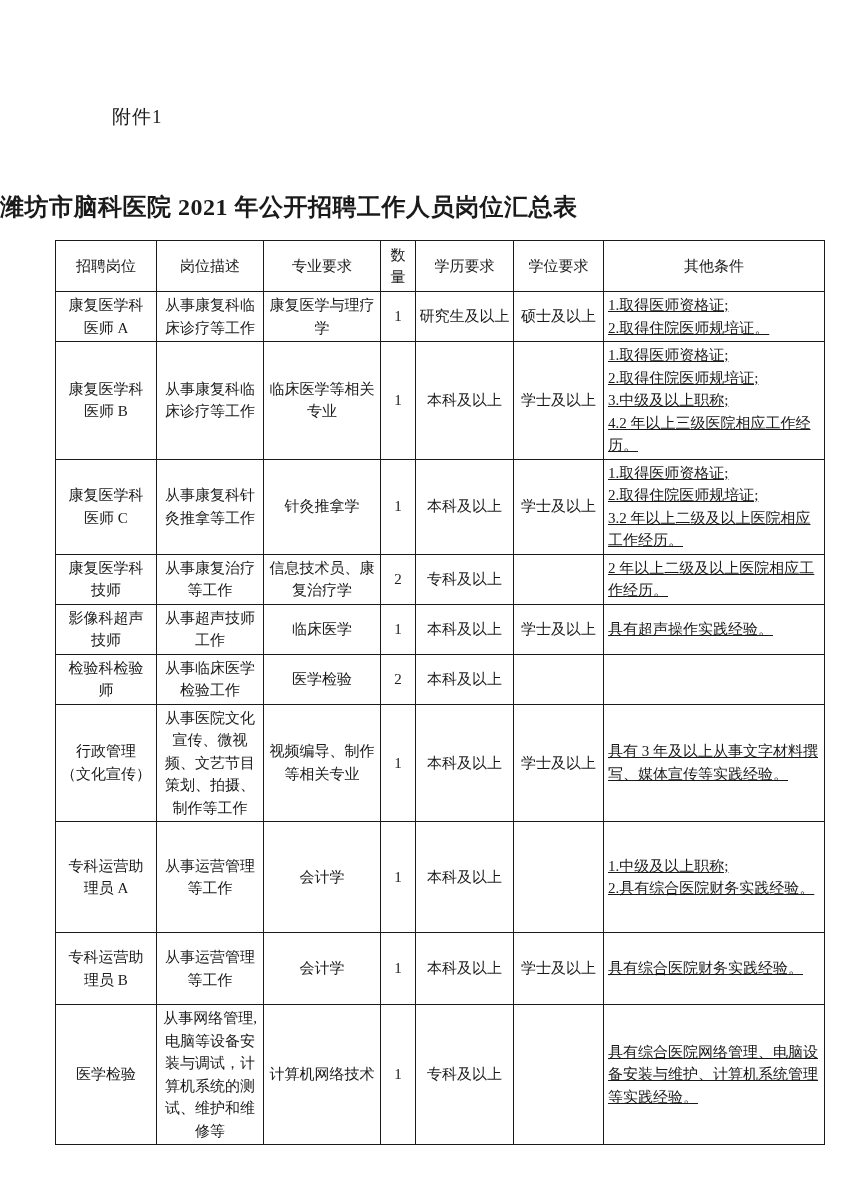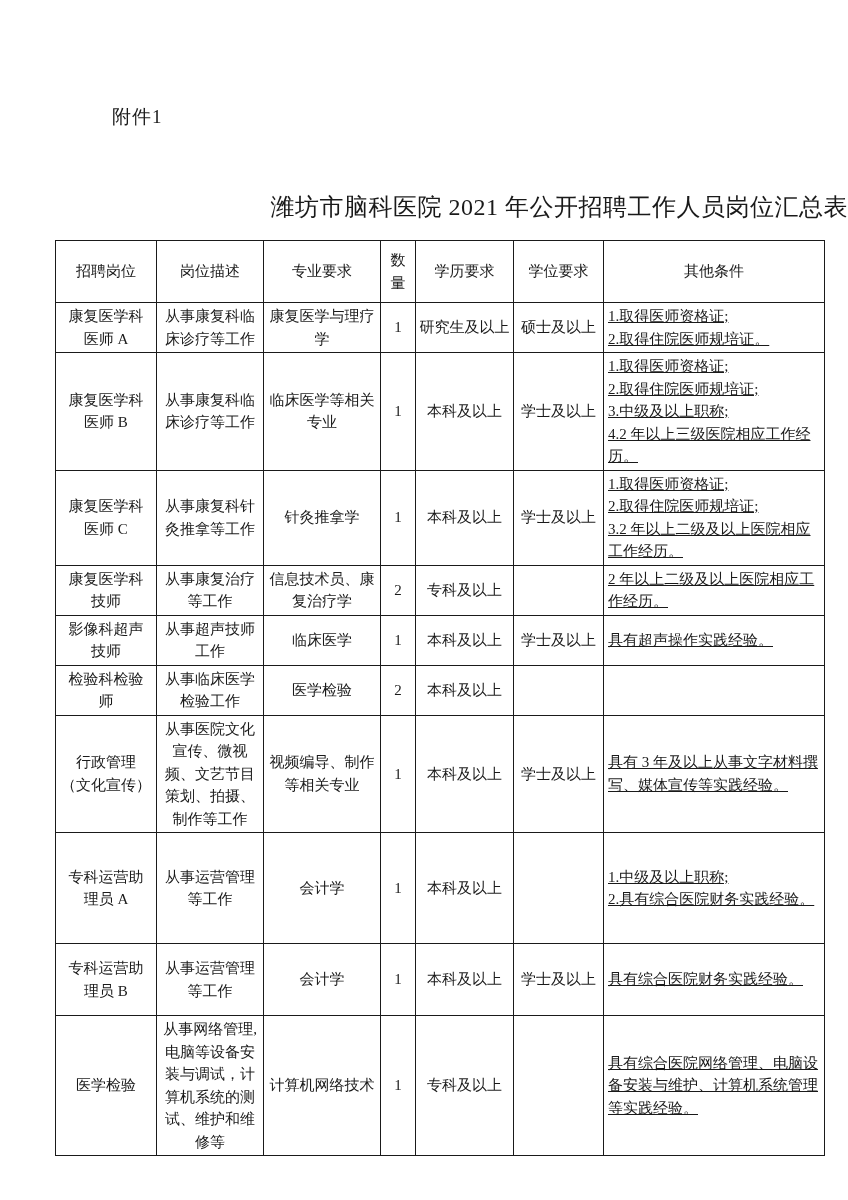--- a/index.html
+++ b/index.html
@@ -16,23 +16,23 @@
   .attachment-label {
     position: absolute;
     left: 112px; top: 104px;
     font-size: 19px;
     letter-spacing: 1px;
   }
   .page-title {
     position: absolute;
     left: 0; top: 191px;
     width: 100%;
-    text-align: right;
+    text-align: left;
     font-size: 24px;
-    font-weight: normal;
+    font-weight: bold;
     letter-spacing: 0.5px;
   }
   table.jobs-table {
     position: absolute;
     left: 55px; top: 240px;
     width: 769px;
     border-collapse: collapse;
     table-layout: fixed;
     font-size: 15px;
     line-height: 1.5;
@@ -44,21 +44,21 @@
     padding: 2px 3px;
     white-space: pre-line;
     overflow-wrap: break-word;
     font-weight: normal;
   }
   .jobs-table td.c-other {
     text-align: left;
     padding: 2px 4px;
     text-decoration: underline;
   }
-  .jobs-table th.th-count { padding: 8px 8px; }
+  .jobs-table th.th-count { padding: 2px 8px; }
   
   .jobs-table tr:nth-child(1)  { height: 51px;  }
   .jobs-table tr:nth-child(2)  { height: 50px;  }
   .jobs-table tr:nth-child(3)  { height: 111px; }
   .jobs-table tr:nth-child(4)  { height: 93px;  }
   .jobs-table tr:nth-child(5)  { height: 47px;  }
   .jobs-table tr:nth-child(6)  { height: 47px;  }
   .jobs-table tr:nth-child(7)  { height: 47px;  }
   .jobs-table tr:nth-child(8)  { height: 52px;  }
   .jobs-table tr:nth-child(9)  { height: 111px; }

